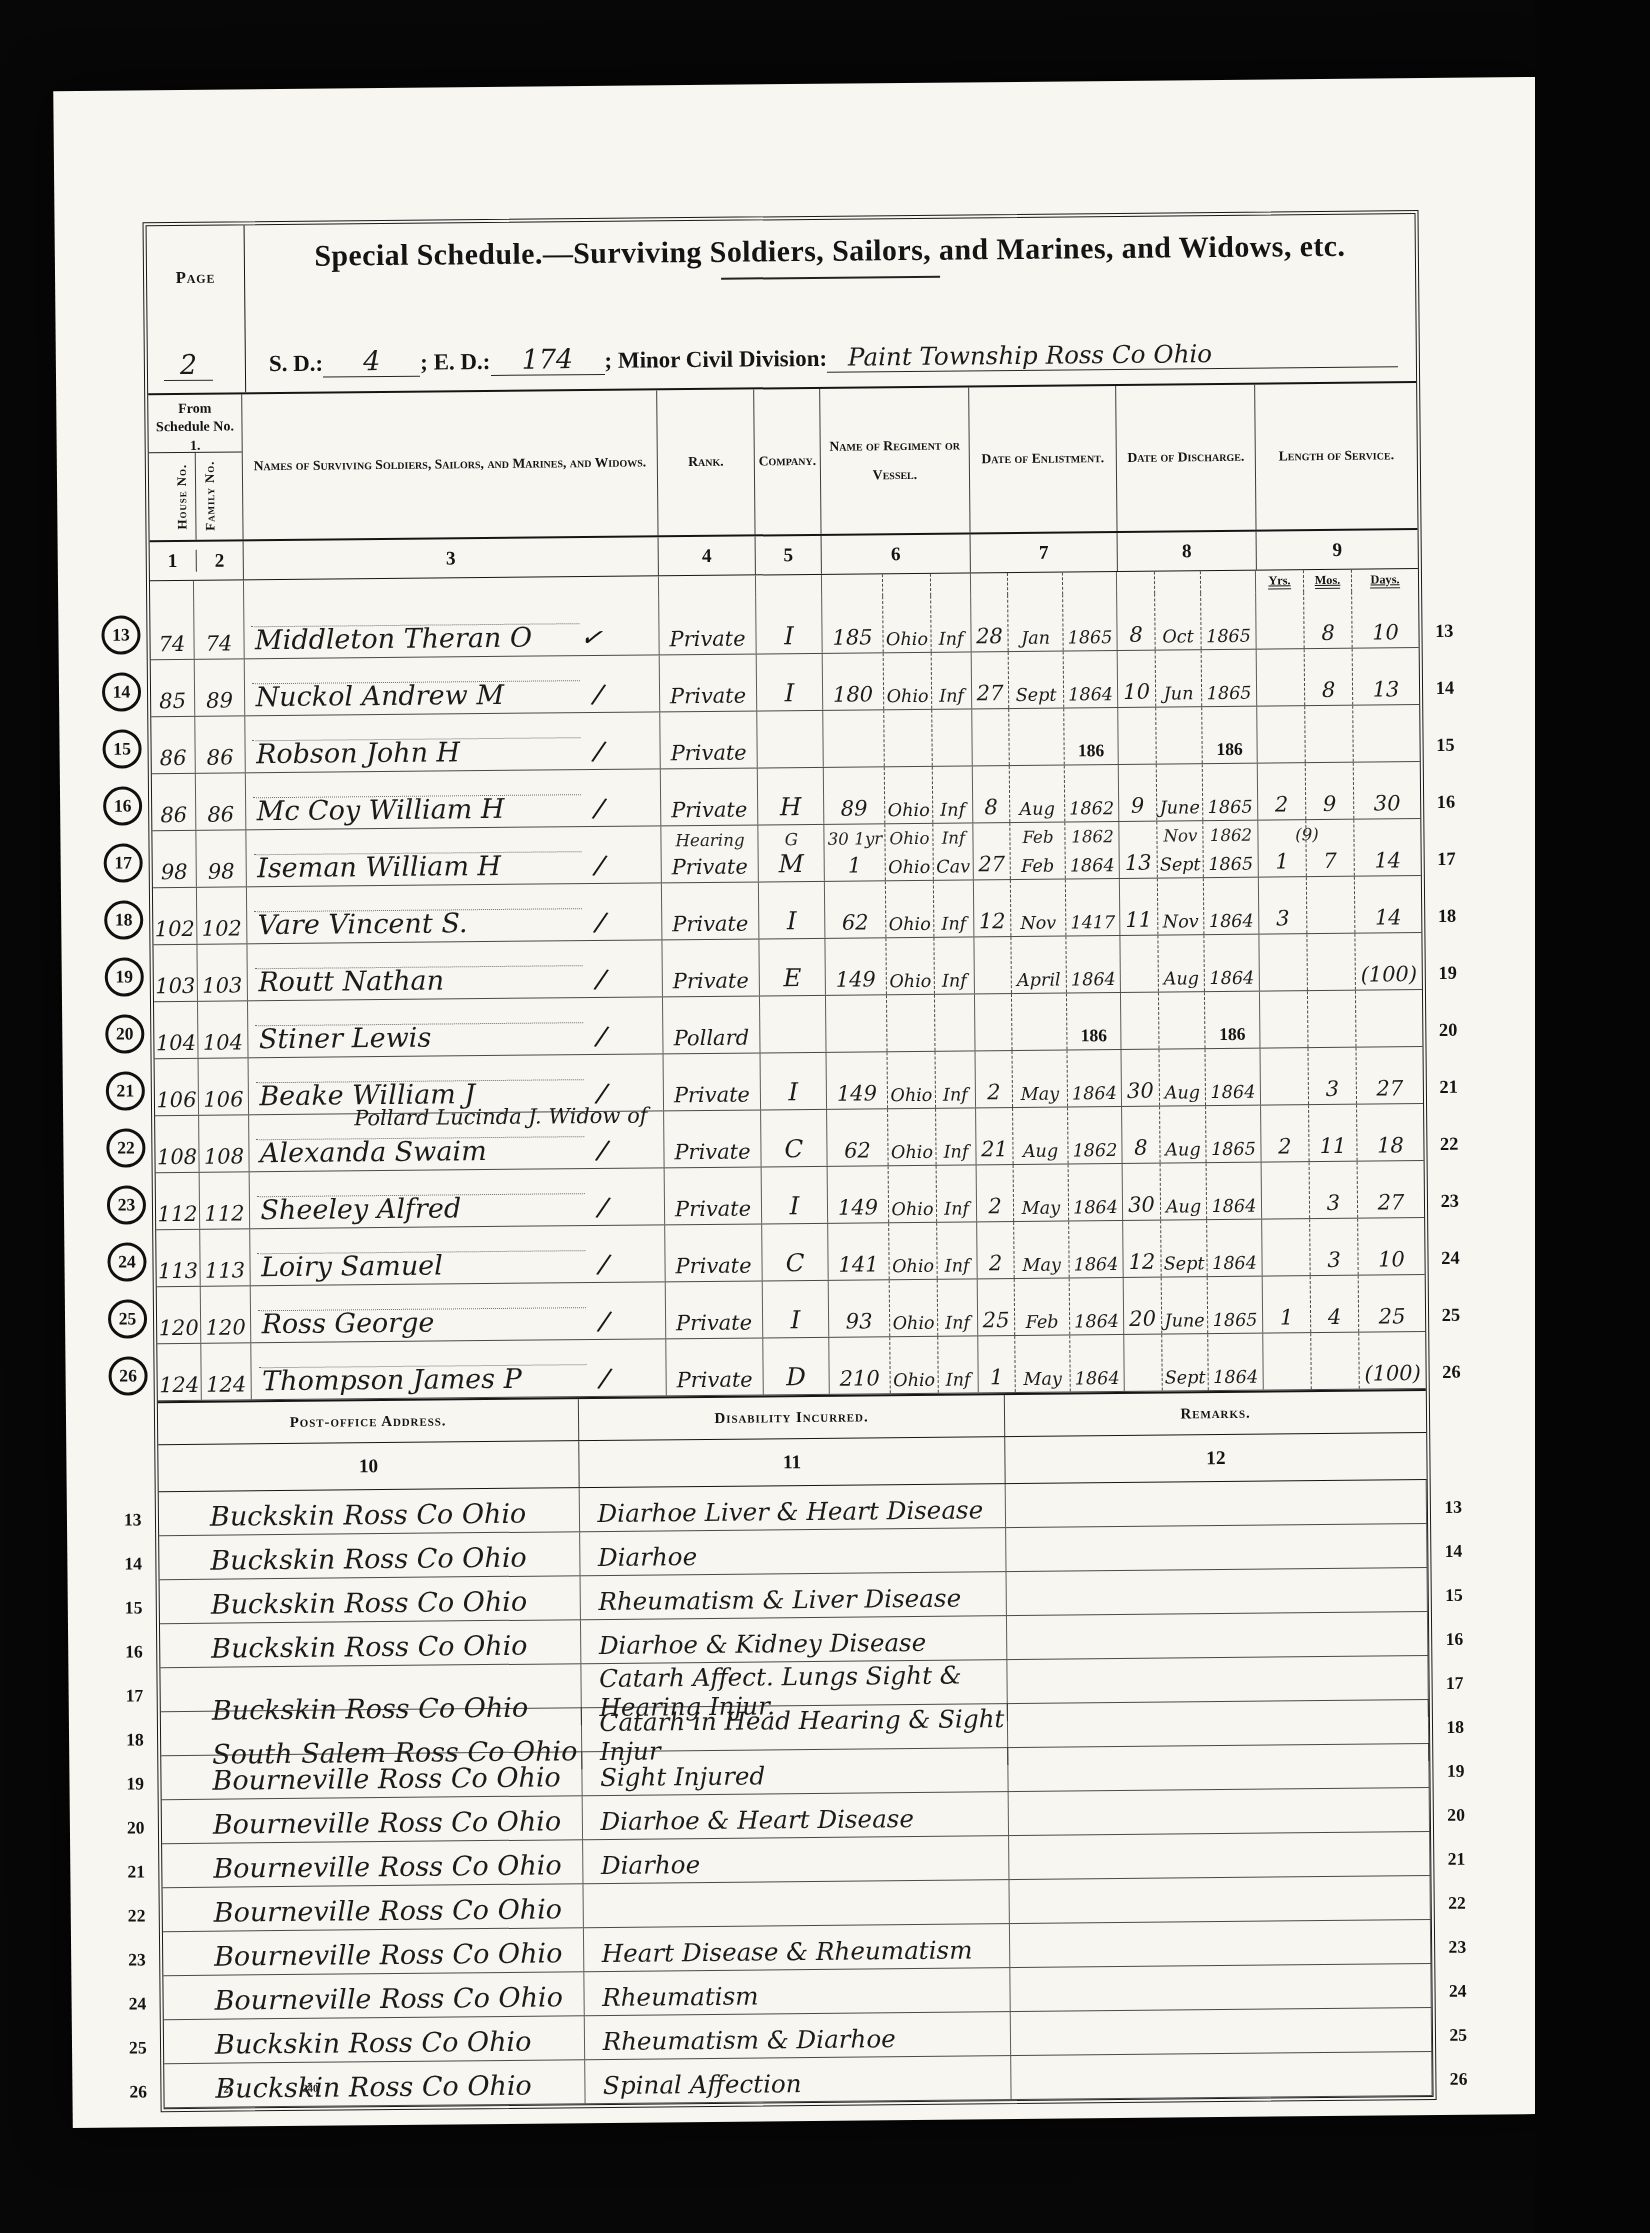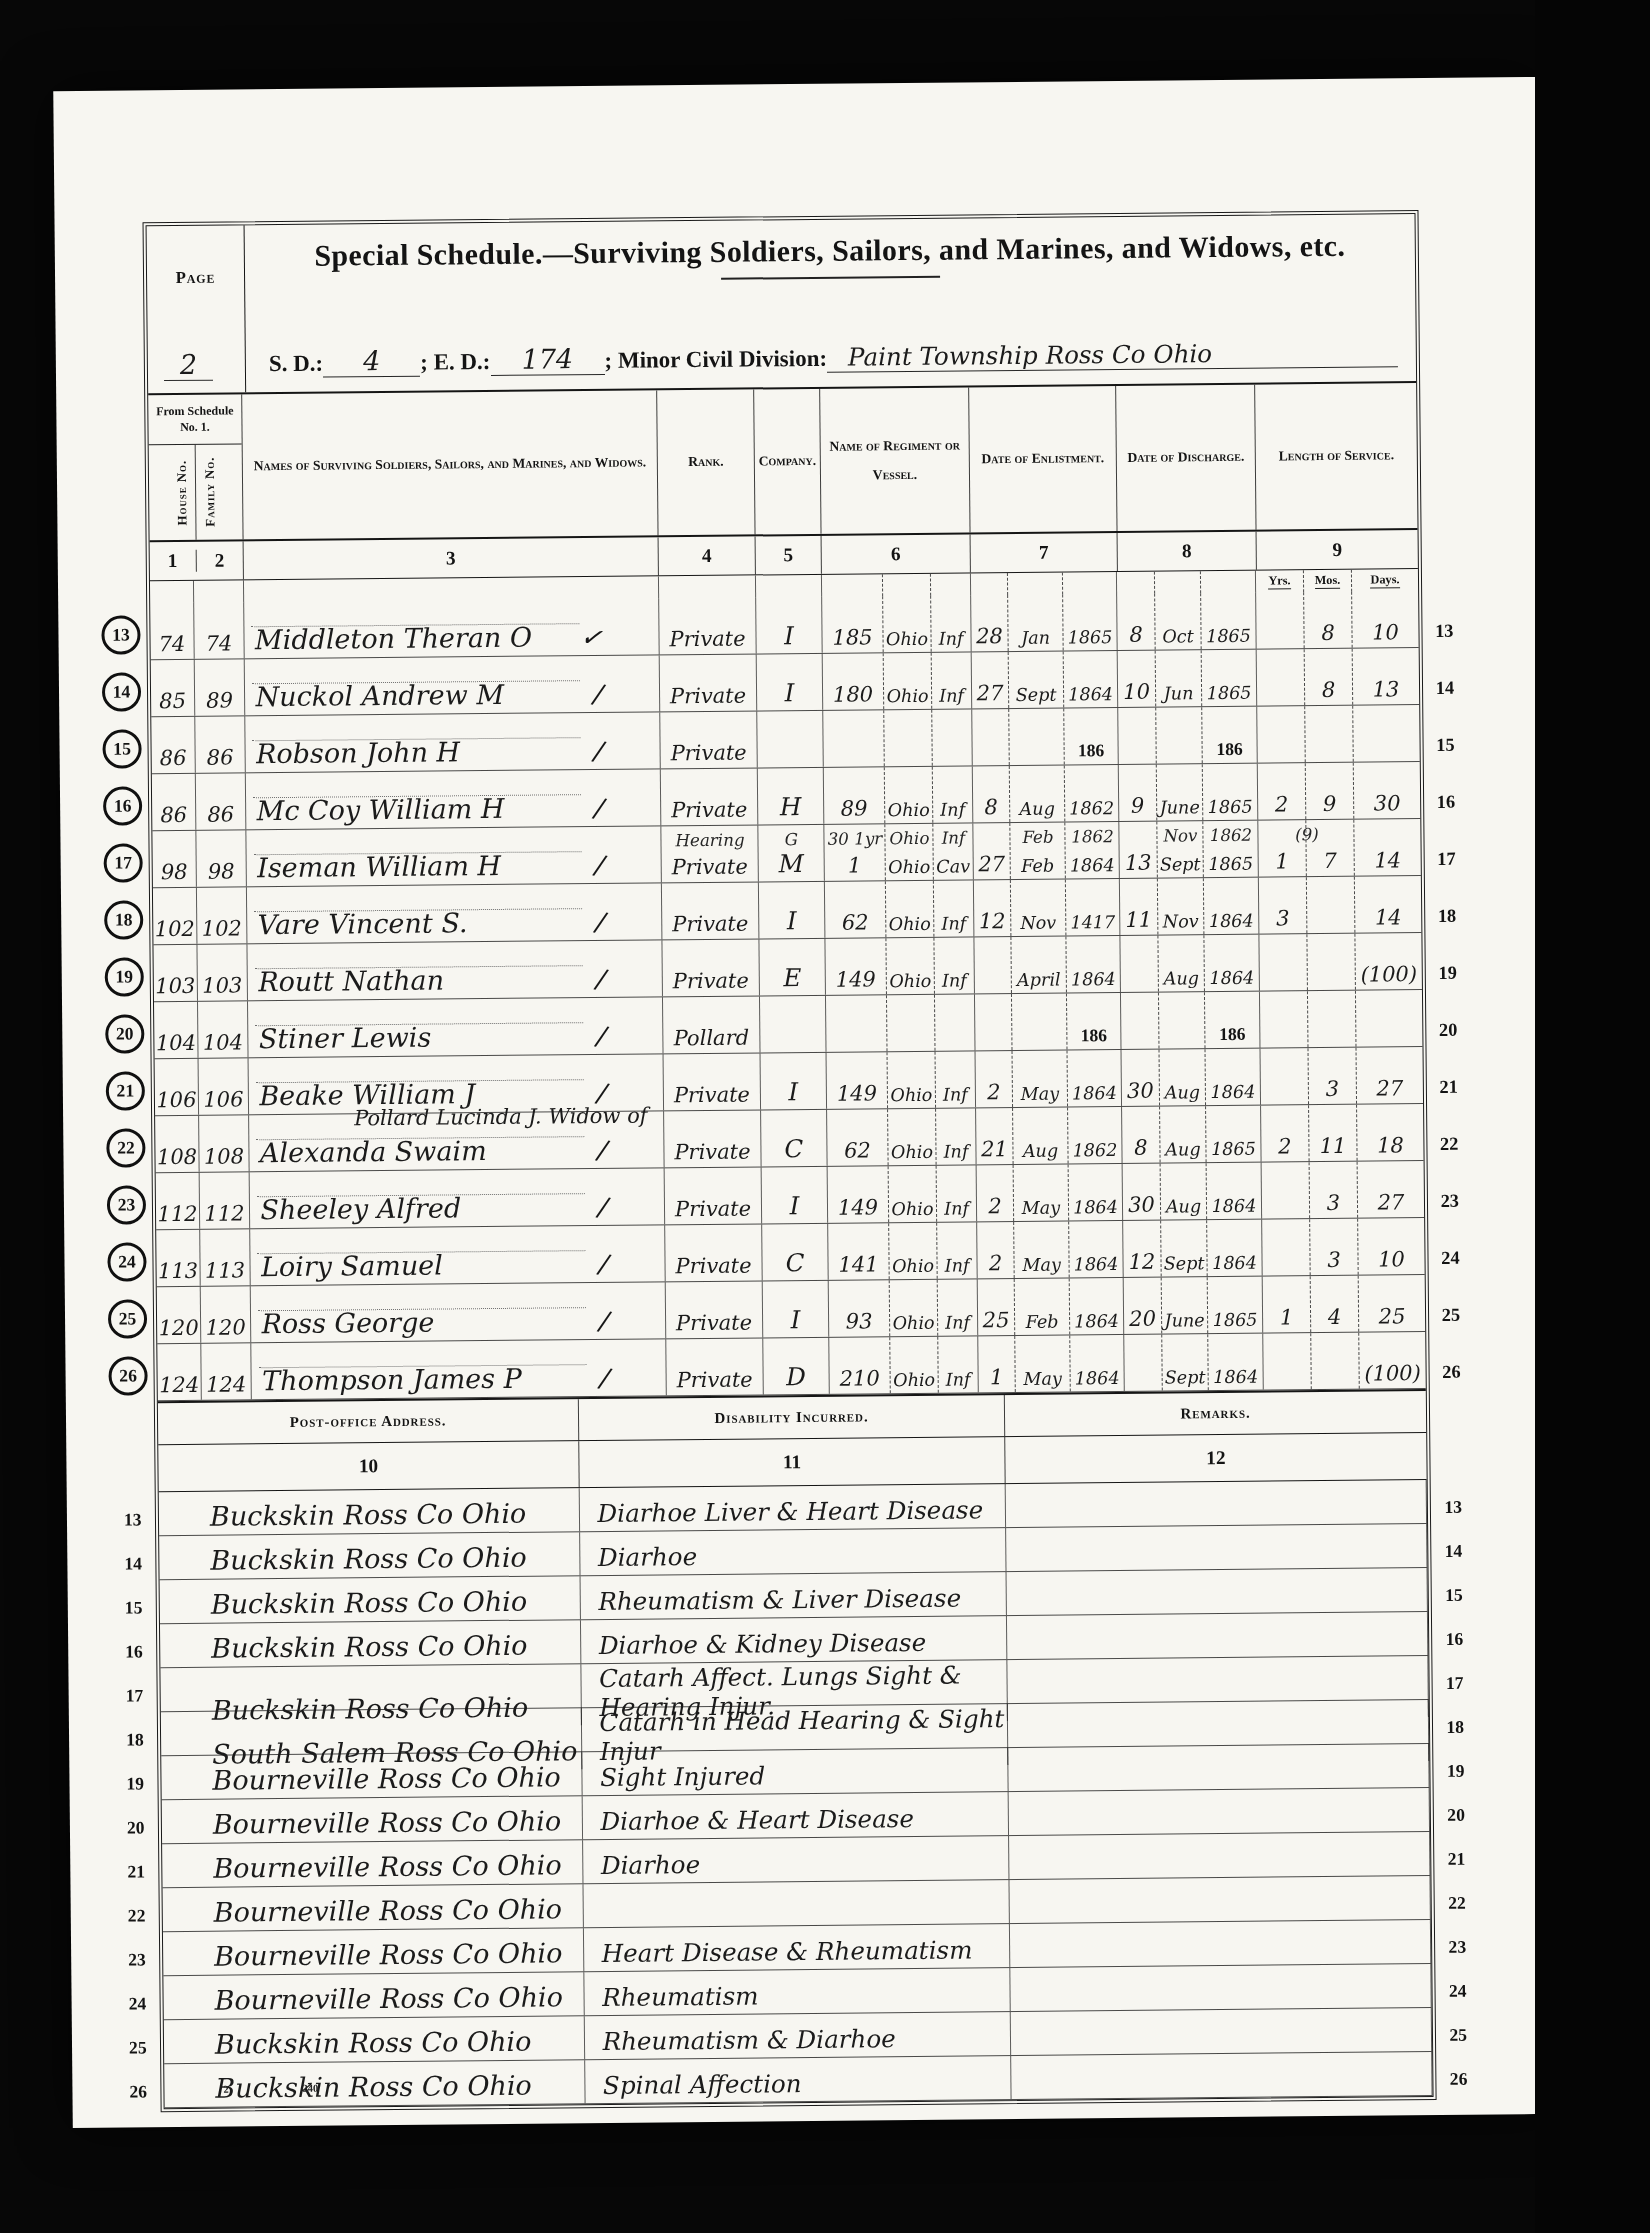--- a/index.html
+++ b/index.html
@@ -36,21 +36,21 @@
 
   
   .colheads{display:grid;grid-template-columns:94px 415px 97px 66px 149px 147px 139px 1fr;
             height:145px;}
   .colheads .hc{border-right:1.3px solid rgba(15,15,15,.8);display:flex;align-items:center;justify-content:center;
                 text-align:center;font-variant:small-caps;font-weight:bold;font-size:13.6px;line-height:2.1;
                 padding:0 7px;position:relative;}
   .colheads .hc:last-child{border-right:none;}
   .hf-group{display:flex;flex-direction:column;padding:0 !important;}
   .from-sched{height:49px;border-bottom:1.3px solid #222;display:flex;align-items:center;justify-content:center;
-              font-size:12px;line-height:1.3;font-variant:normal;padding:0 3.5px;text-align:center;}
+              font-size:14px;line-height:1.3;font-variant:normal;padding:0 3.5px;text-align:center;margin-top:8px;}
   .hf-cols{flex:1;display:flex;}
   .hf-col{flex:1;display:flex;align-items:center;justify-content:center;}
   .hf-col.first{border-right:1.3px solid rgba(15,15,15,.8);}
   .vert{writing-mode:vertical-rl;transform:rotate(180deg);font-size:13px;font-weight:bold;letter-spacing:0.9px;}
 
   .numrow{display:grid;grid-template-columns:94px 415px 97px 66px 149px 147px 139px 1fr;height:38px;
           border-top:2.6px solid #151515;border-bottom:1.8px solid #151515;}
   .numrow div{border-right:1.3px solid rgba(15,15,15,.8);display:flex;align-items:center;justify-content:center;
               font-weight:bold;font-size:19.3px;}
   .numrow div:nth-child(1){display:grid;grid-template-columns:1fr 1fr;padding:0;}
@@ -61,21 +61,21 @@
   
   .ugrid{display:grid;grid-template-columns:44px 50px 415px 97px 66px 61px 48px 40px 37px 55px 54px 38px 46px 55px 48px 48px 1fr;}
   .c{position:relative;display:flex;align-items:flex-end;justify-content:center;padding-bottom:2.6px;
      border-right:1.3px solid rgba(25,25,25,.7);overflow:visible;}
   .c.d{border-right:0.9px dashed #4a4a4a;}
   .c.last{border-right:none;}
   .c.nm{justify-content:flex-start;padding-left:10.5px;}
 
   .subheadrow{height:22px;}
   .subheadrow .c{font-weight:bold;font-size:12.3px;align-items:center;padding-bottom:0;}
-  .subheadrow .lbl{border-bottom:1.8px solid #222;}
+  .subheadrow .lbl{border-bottom:1.8px solid #222;text-decoration:underline;}
 
   .urow{position:relative;height:56px;border-bottom:1.3px solid rgba(30,30,30,.8);}
   .dotguide{position:absolute;left:7px;right:79px;top:42%;border-top:1.8px dotted #6f6f6f;}
   .tick{font-size:26px;margin-left:auto;margin-right:56px;transform:rotate(8deg);color:#161616;}
   .nameabove{position:absolute;left:105px;bottom:40px;white-space:nowrap;z-index:3;}
   .subline{position:absolute;left:509px;right:0;bottom:-29px;height:29px;z-index:4;display:grid;
            grid-template-columns:97px 66px 61px 48px 40px 37px 55px 54px 38px 46px 55px 97px 1fr;pointer-events:none;}
   .subline span{display:flex;align-items:center;justify-content:center;font-size:16.7px;color:#262626;}
   .rownum-l{position:absolute;left:-49px;bottom:5.3px;width:33px;height:33px;border:3.1px solid #101010;
             border-radius:50%;display:flex;align-items:center;justify-content:center;background:#f7f6f1;

